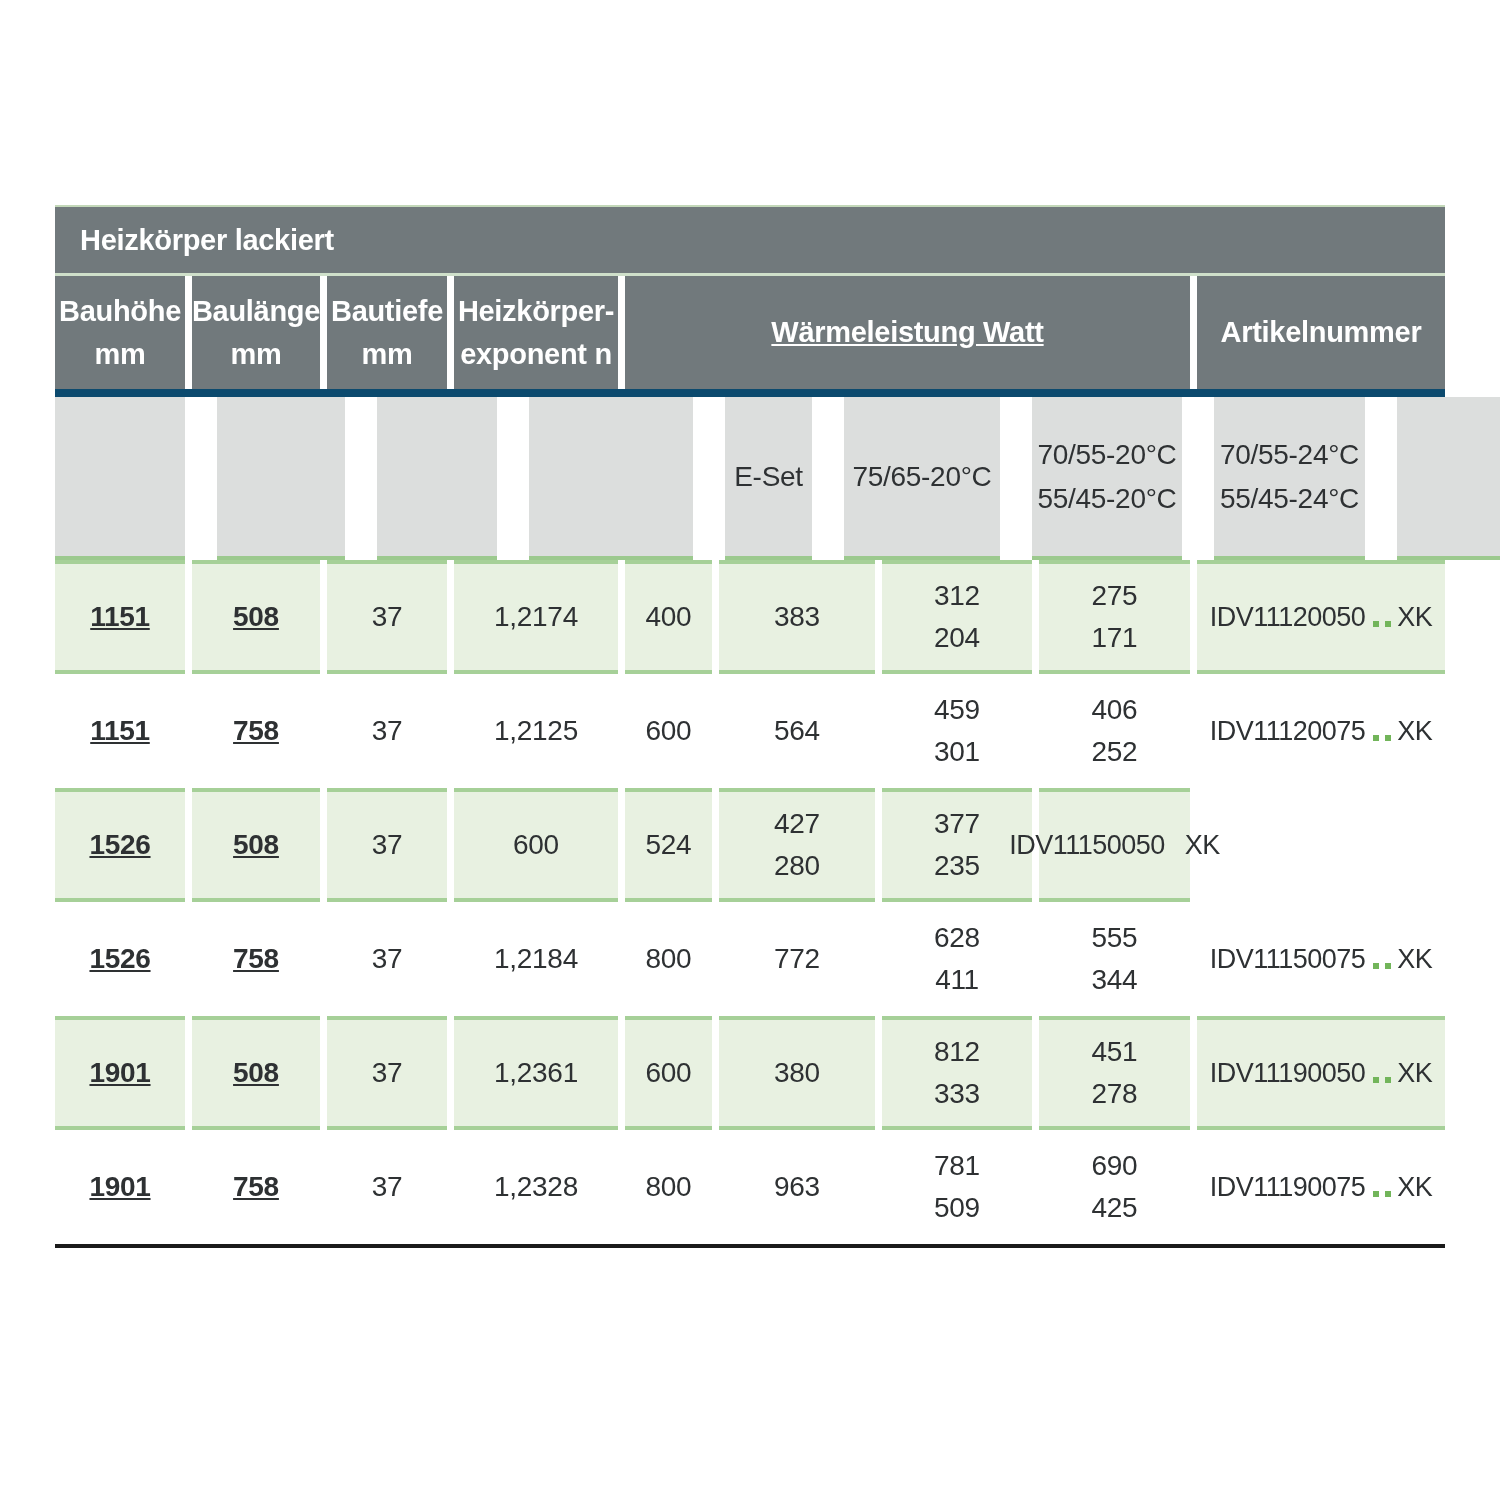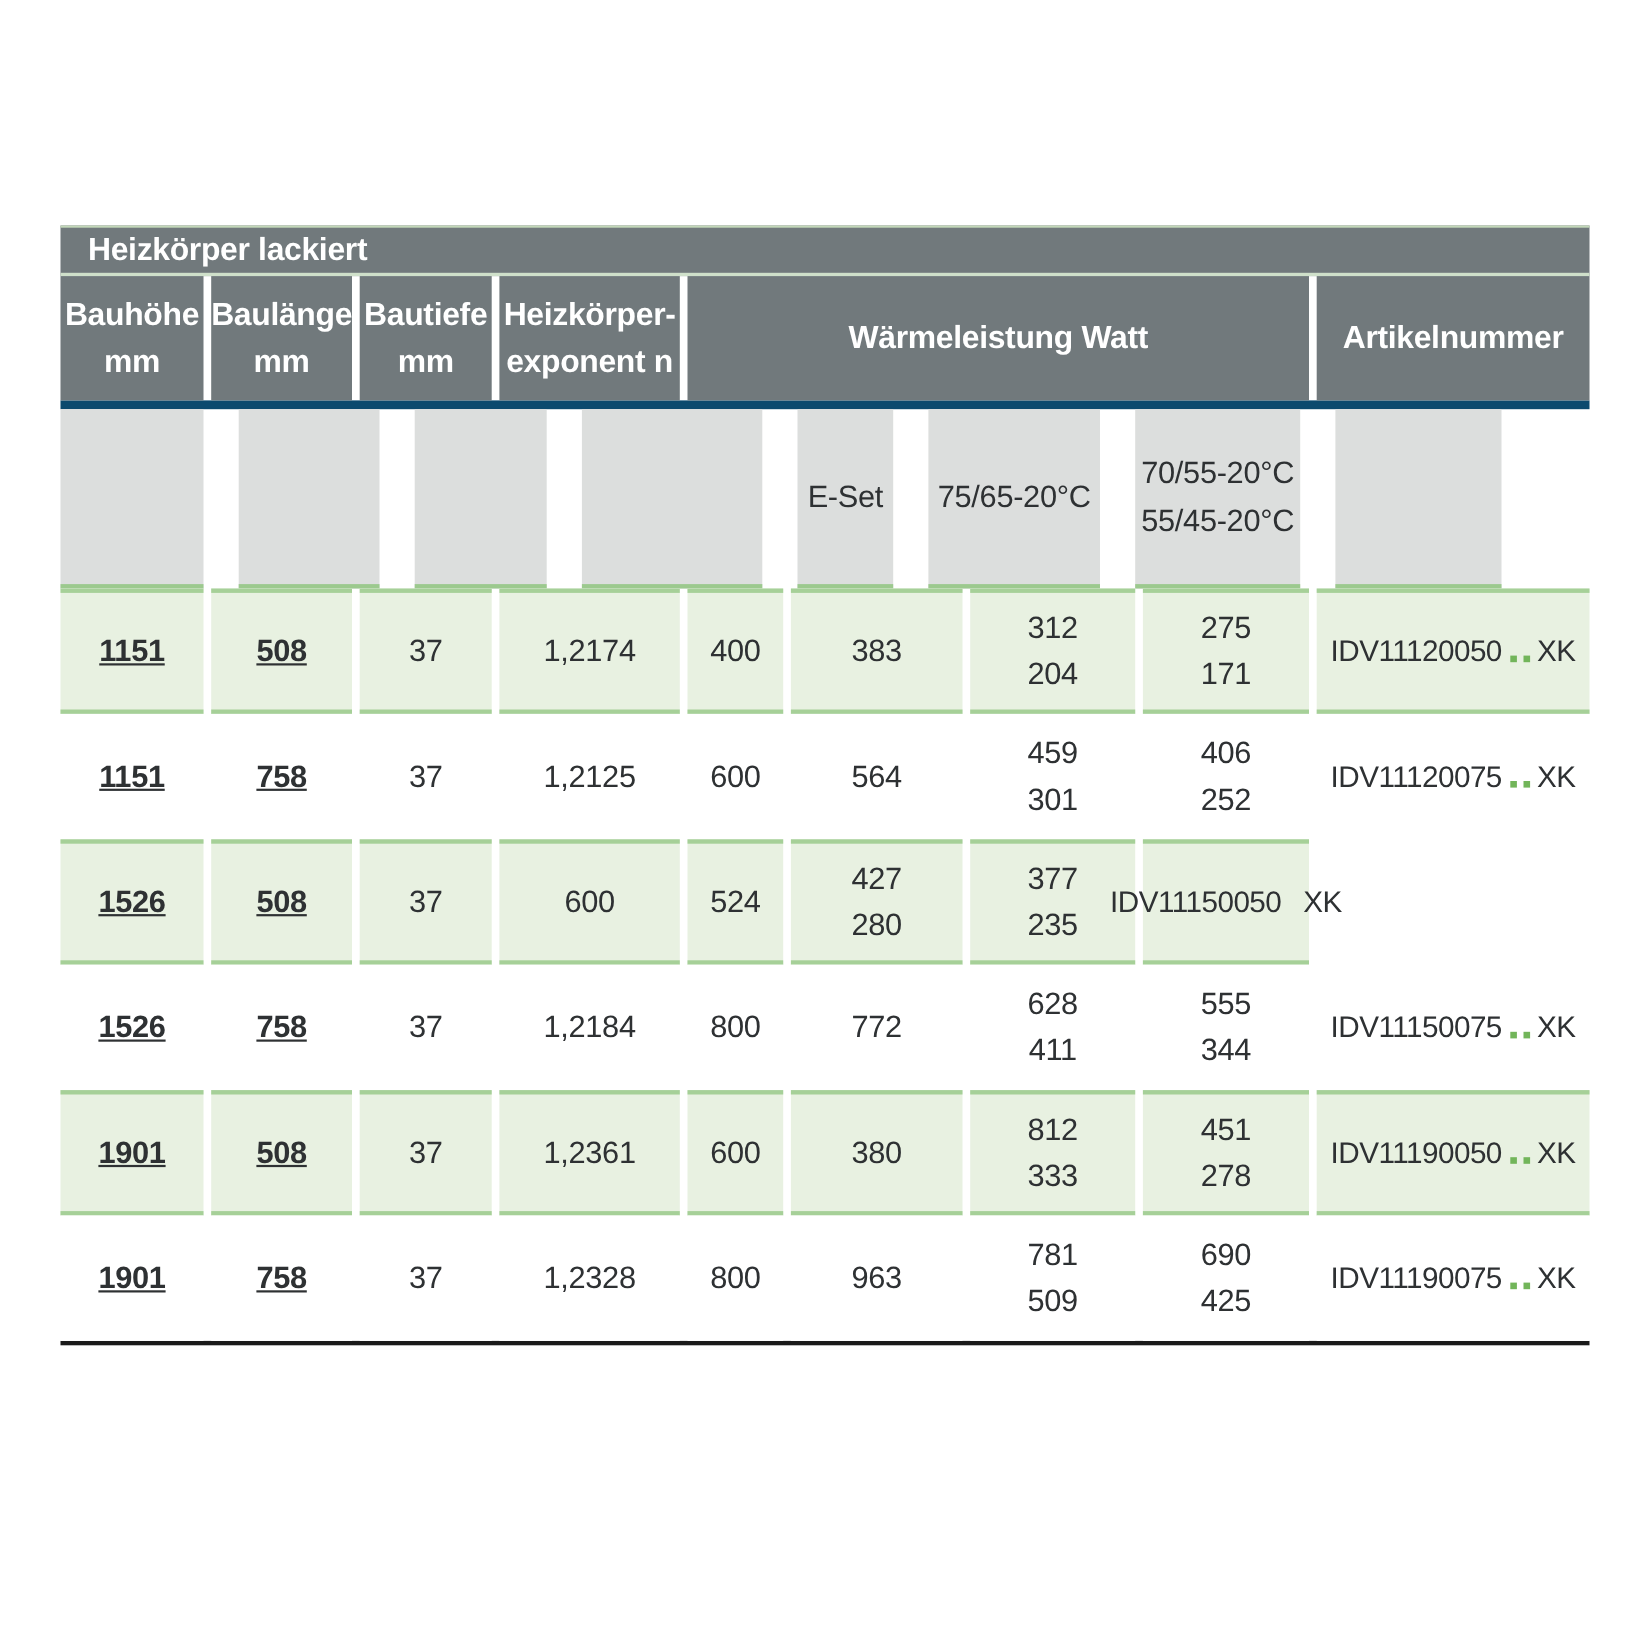--- a/index.html
+++ b/index.html
@@ -5,21 +5,21 @@
   html,body{margin:0;padding:0;background:#ffffff;}
   body{
     width:1500px;height:1500px;position:relative;overflow:hidden;
     font-family:"Liberation Sans",sans-serif;
     letter-spacing:-0.3px;
     color:#2e3133;
   }
   .table-wrap{position:absolute;left:55px;top:205px;width:1390px;}
 
   .title-bar{
-    height:46px;background:#71797c;color:#ffffff;
+    height:71px;background:#71797c;color:#ffffff;
     display:flex;align-items:center;padding-left:25px;box-sizing:border-box;
     font-size:29px;font-weight:bold;
     border-top:2px solid #c3d8b9;
     border-bottom:3px solid #cfe0ca;
   }
 
   .trow{
     display:grid;
     grid-template-columns:130px 128px 120px 164px 87px 156px 150px 151px 248px;
     column-gap:7px;
@@ -28,21 +28,21 @@
     display:flex;flex-direction:column;justify-content:center;align-items:center;
     box-sizing:border-box;text-align:center;
   }
 
   
   .head{height:113px;border-bottom:8px solid #0c4a6e;}
   .head .cell{
     background:#71797c;color:#ffffff;font-weight:bold;
     font-size:29px;line-height:1.45;
   }
-  .head .group{grid-column:5 / span 4;}
+  .head .group{grid-column:5 / span 4;text-decoration:underline;}
 
   
   .sub{height:163px;gap:32px;}
   .sub .cell{
     background:#dcdedd;color:#2e3133;
     font-size:28px;line-height:1.55;
     border-bottom:4px solid #9cc98e;
   }
 
   
@@ -102,20 +102,24 @@
       <div class="cell">
         <span>E-Set</span>
       </div>
       <div class="cell">
         <span>75/65-20°C</span>
       </div>
       <div class="cell">
         <span>70/55-20°C</span>
         <span>55/45-20°C</span>
       </div>
+      <div class="cell">
+        <span>70/55-24°C</span>
+        <span>55/45-24°C</span>
+      </div>
       <div class="cell"></div>
     </div>
 
   <div id="bodyRows">
       <div class="trow body-row shaded">
         <div class="cell b">
           <span>1151</span>
         </div>
         <div class="cell b">
           <span>508</span>

